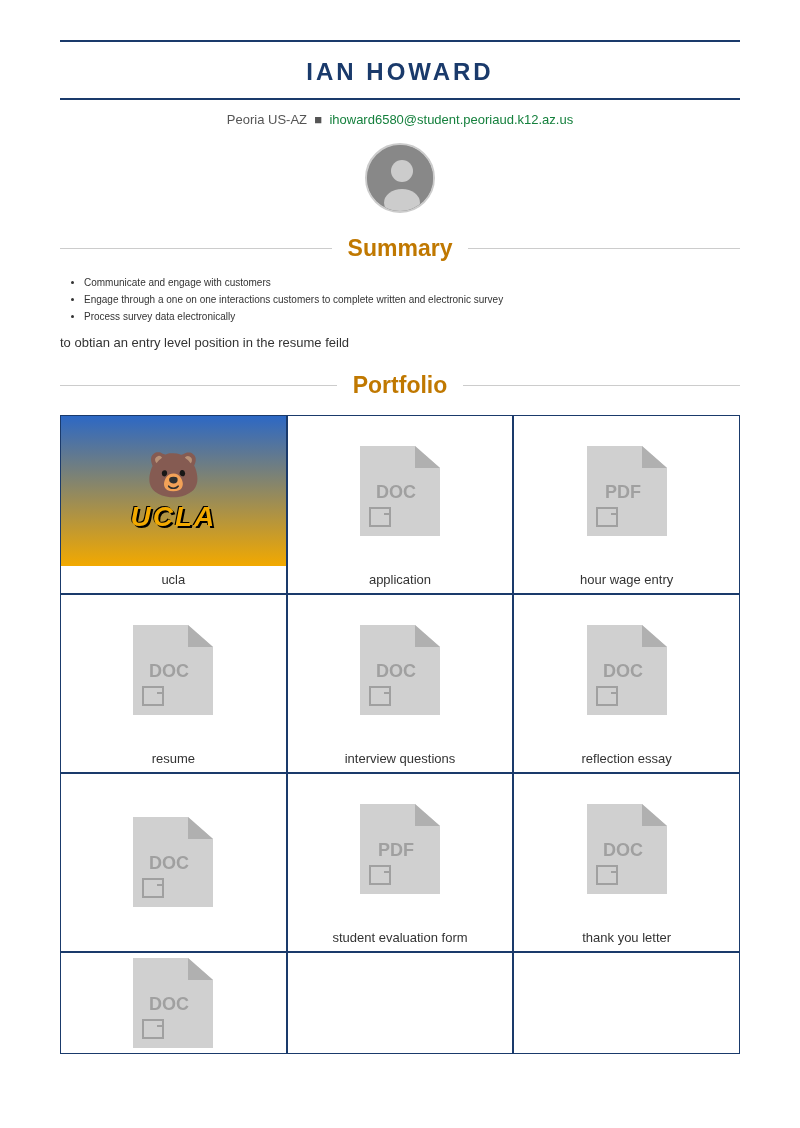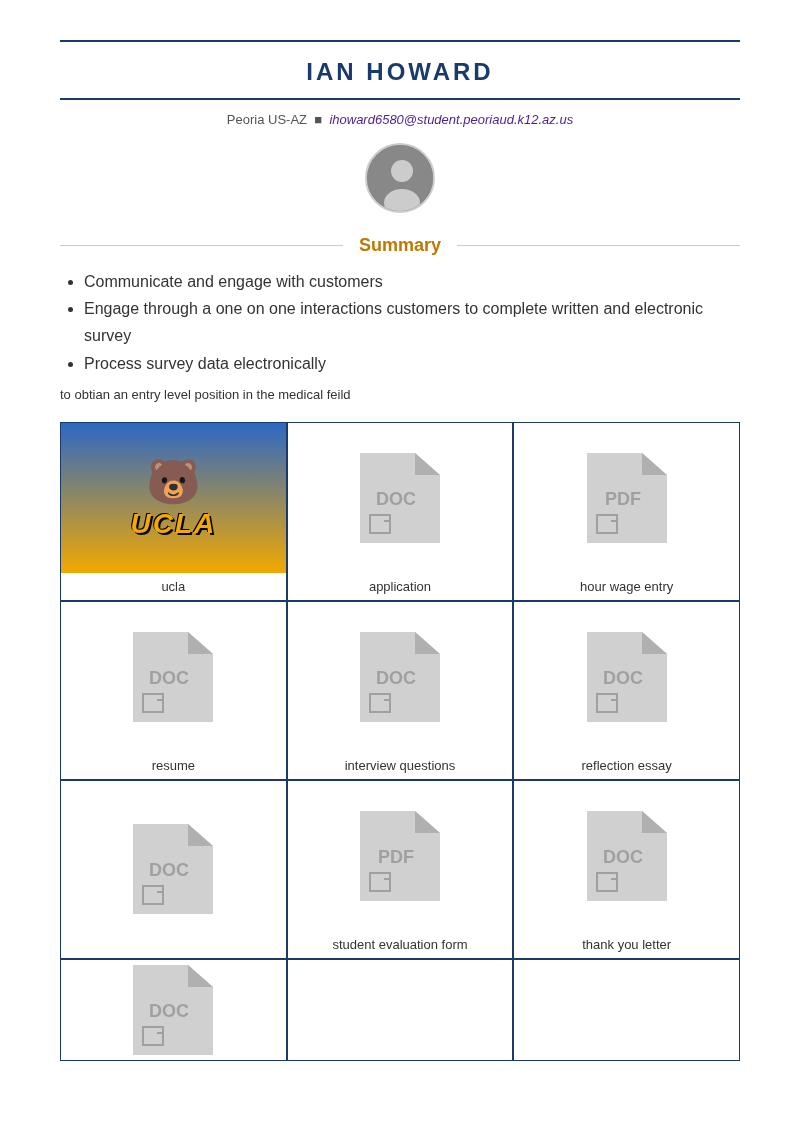--- a/index.html
+++ b/index.html
@@ -35,23 +35,22 @@
     }
 
     .contact-line {
       text-align: center;
       font-size: 13px;
       color: #555;
       margin-bottom: 16px;
     }
 
     .contact-line a {
-      color: #4c1d95;
+      color: #15803d;
       text-decoration: none;
-      font-style: italic;
     }
 
     .avatar-container {
       text-align: center;
       margin-bottom: 16px;
     }
 
     .avatar {
       width: 70px;
       height: 70px;
@@ -74,29 +73,29 @@
     }
 
     .section-header .line {
       flex: 1;
       height: 1px;
       background: #ccc;
     }
 
     .section-header .label {
       color: #c07800;
-      font-size: 18px;
+      font-size: 23px;
       font-weight: bold;
       padding: 0 16px;
     }
 
     .summary-list {
       list-style: disc;
       padding-left: 24px;
-      font-size: 16px;
+      font-size: 10px;
       color: #333;
       line-height: 1.7;
     }
 
     .objective-text {
       font-size: 13px;
       color: #333;
       margin: 8px 0 0 0;
       line-height: 1.6;
     }
@@ -177,22 +176,27 @@
     <div class="line"></div>
   </div>
 
   <ul class="summary-list">
     <li>Communicate and engage with customers</li>
     <li>Engage through a one on one interactions customers to complete written and electronic survey</li>
     <li>Process survey data electronically</li>
   </ul>
 
 
-  <p class="objective-text">to obtian an entry level position in the medical feild</p>
-
+  <p class="objective-text">to obtian an entry level position in the resume feild</p>
+
+  <div class="section-header">
+    <div class="line"></div>
+    <span class="label">Portfolio</span>
+    <div class="line"></div>
+  </div>
 
   <div class="portfolio-grid">
 
     <div class="portfolio-item">
       <div class="portfolio-thumb">
         <div style="width:100%;height:100%;background:linear-gradient(to bottom, #2D68C4 0%, #F2A900 100%);display:flex;flex-direction:column;align-items:center;justify-content:center;">
           <div style="font-size:44px;">🐻</div>
           <div style="font-size:28px;font-weight:900;color:#F2A900;text-shadow:2px 2px 0 #000,-1px -1px 0 #000;font-style:italic;letter-spacing:2px;">UCLA</div>
         </div>
       </div>

